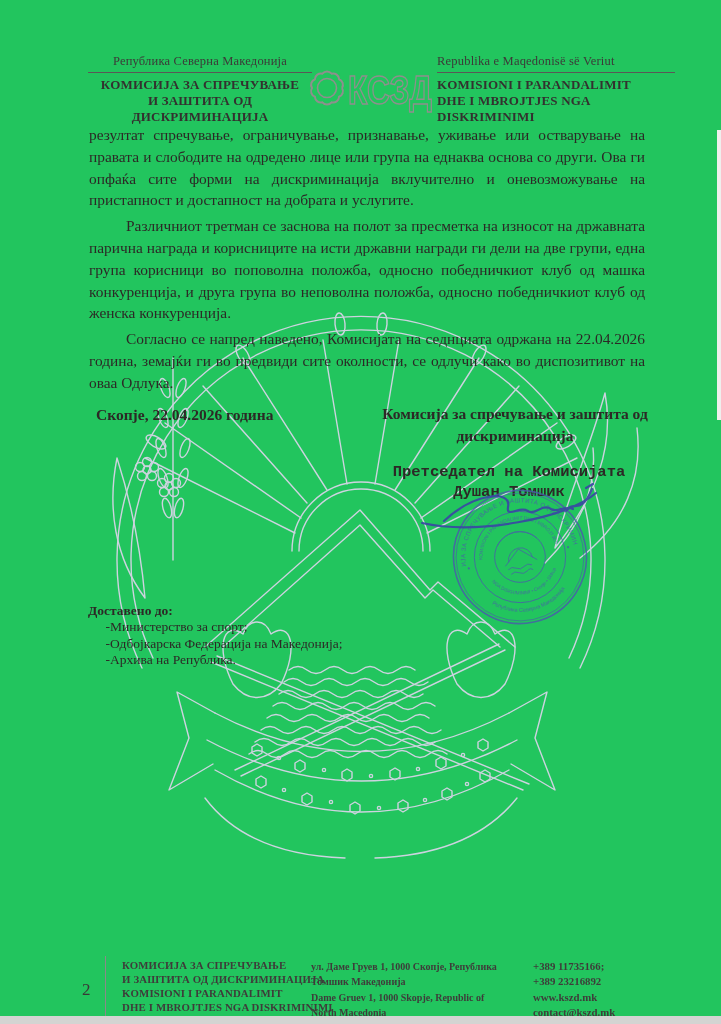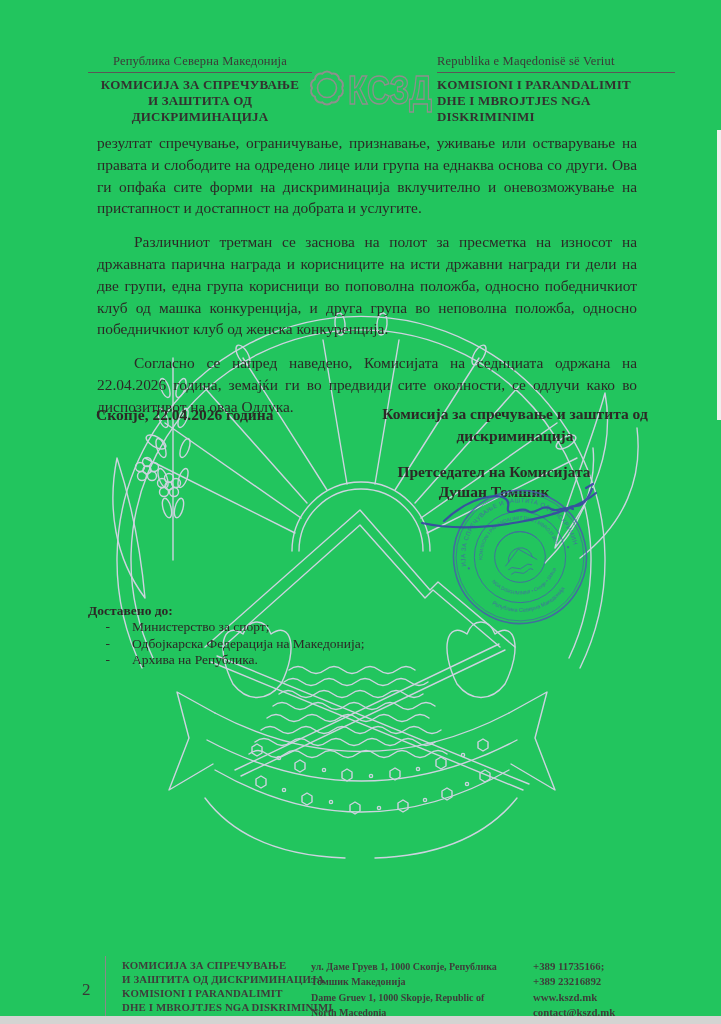--- a/index.html
+++ b/index.html
@@ -14,34 +14,34 @@
   .hdr-right{position:absolute;left:437px;top:54px;width:238px;text-align:left;}
   .hdr-country{font-size:12.5px;color:#3c3a38;letter-spacing:.2px;}
   .hdr-rule{border:none;border-top:1.2px solid #5a5856;margin:3px 0 4px 0;}
   .hdr-org{font-size:13px;font-weight:bold;color:#33312f;line-height:16px;letter-spacing:.2px;}
   .hdr-logo{position:absolute;left:306px;top:58px;width:130px;height:60px;}
   
   .body-text{
     position:absolute;left:85px;top:120px;width:564px;z-index:2;
     font-size:15.4px;line-height:21.8px;text-align:justify;
   }
-  .body-text p{margin:12px;}
+  .body-text p{margin:4px;}
   .body-text p.indent{text-indent:37px;}
   
   .place-date{position:absolute;left:96px;top:406px;font-size:15.5px;font-weight:bold;z-index:2;}
   .commission{position:absolute;left:378px;top:403px;width:274px;text-align:center;
     font-size:15.5px;font-weight:bold;line-height:22px;z-index:2;}
-  .president{position:absolute;left:357px;top:462px;width:274px;text-align:center;
-    font-size:15.5px;font-weight:bold;line-height:20px;z-index:2;}
+  .president{position:absolute;left:372px;top:462px;width:274px;text-align:center;
+    font-size:15.5px;font-weight:bold;line-height:20px;z-index:2;font-family:Liberation Mono, monospace;}
   
   .distribution{position:absolute;left:88px;top:603px;z-index:2;font-size:13.5px;line-height:16.3px;}
   .dist-label{font-weight:bold;}
   .dist-item{display:flex;}
   .dist-dash{width:22px;text-align:right;padding-right:0;}
-  .dist-text{margin-left:22px;}
+  .dist-text{}
   
   .watermark{position:absolute;left:85px;top:298px;width:560px;height:565px;z-index:1;}
   .stamp{position:absolute;left:449px;top:486px;width:142px;height:142px;z-index:4;
     opacity:.8;transform:rotate(-12deg);}
   .signature{position:absolute;left:416px;top:481px;width:192px;height:60px;z-index:5;opacity:.92;}
   
   .f-pageno{position:absolute;left:82px;top:980px;font-size:17px;color:#3a3836;z-index:2;}
   .f-vline{position:absolute;left:105px;top:956px;height:60px;border-left:1.5px solid #8b8988;z-index:2;}
   .f-org{position:absolute;left:122px;top:959px;font-size:10.8px;font-weight:bold;
     line-height:13.9px;color:#3e3c3a;z-index:2;letter-spacing:.15px;}

